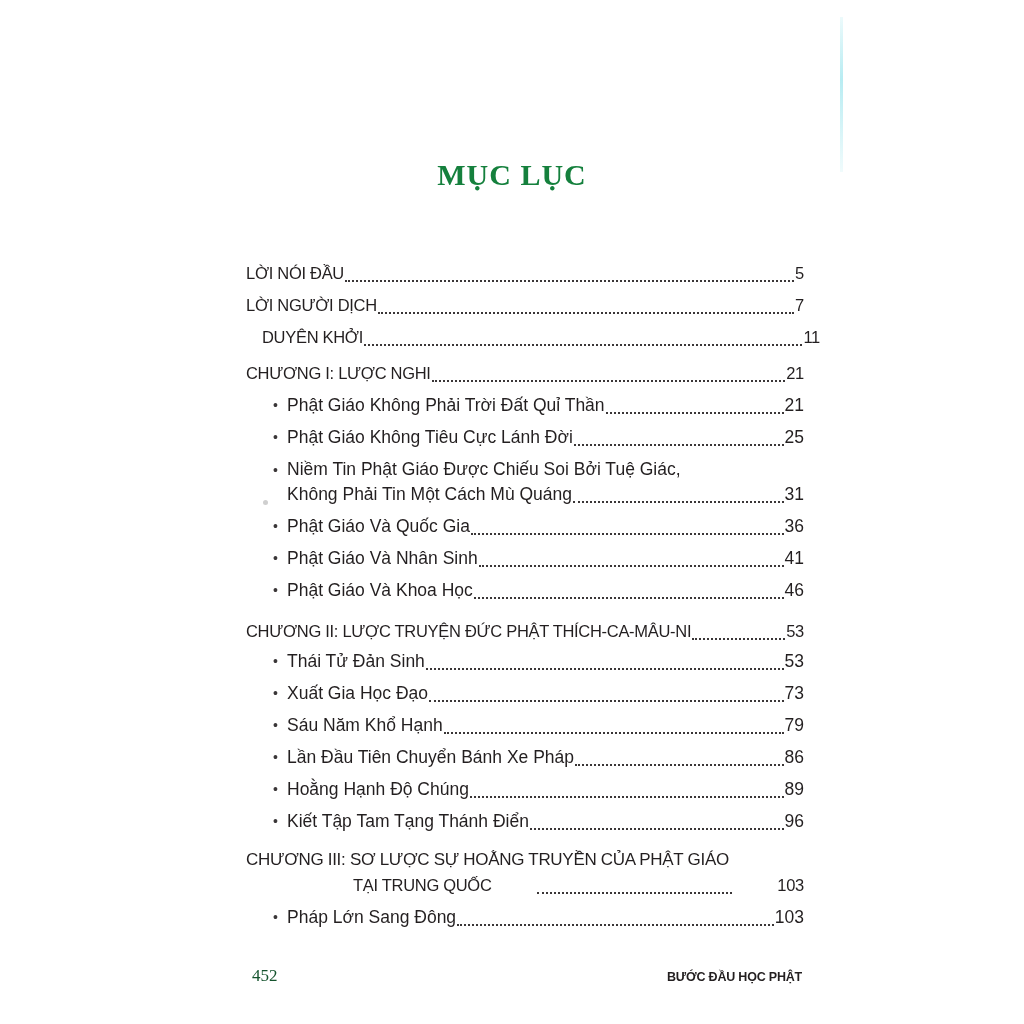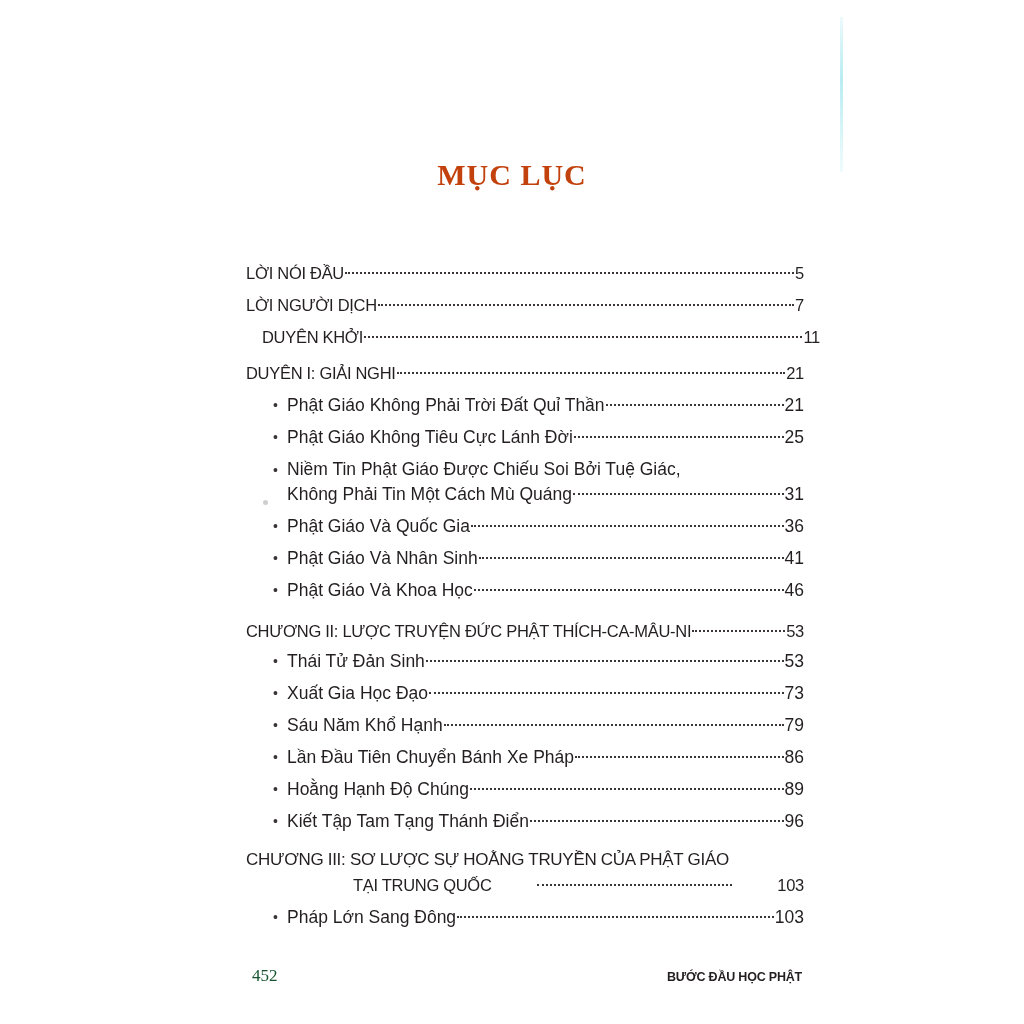--- a/index.html
+++ b/index.html
@@ -35,34 +35,34 @@
     .title {
       position: absolute;
       left: 0;
       width: 1024px;
       top: 158px;
       text-align: center;
       font-family: "Liberation Serif", "DejaVu Serif", serif;
       font-weight: bold;
       font-size: 30px;
       letter-spacing: 1px;
-      color: #c2410c;
+      color: #15803d;
     }
     .toc {
       position: absolute;
       left: 246px;
       top: 0;
       width: 558px;
     }
     .row {
       position: absolute;
       left: 0;
       width: 558px;
       display: flex;
-      align-items: flex-start;
+      align-items: flex-end;
       font-size: 17.5px;
       line-height: 22px;
       white-space: nowrap;
     }
     .row.lvl0 { font-size: 16.5px; letter-spacing: -0.3px; }
     .row.lvl1 { padding-left: 27px; width: 531px; }
     .bullet {
       display: inline-block;
       width: 14px;
       font-size: 14px;
@@ -130,21 +130,21 @@
     <span class="page">7</span>
   </div>
 
   <div class="row lvl0" style="top:326px;margin-left:16px;">
     <span class="label">DUYÊN KHỞI</span>
     <span class="dots"></span>
     <span class="page">11</span>
   </div>
 
   <div class="row lvl0" style="top:362px;">
-    <span class="label">DUYÊN I: GIẢI NGHI</span>
+    <span class="label">CHƯƠNG I: LƯỢC NGHI</span>
     <span class="dots"></span>
     <span class="page">21</span>
   </div>
 
   <div class="row lvl1" style="top:394px;">
     <span class="bullet">•</span>
     <span class="label">Phật Giáo Không Phải Trời Đất Quỉ Thần</span>
     <span class="dots"></span>
     <span class="page">21</span>
   </div>

